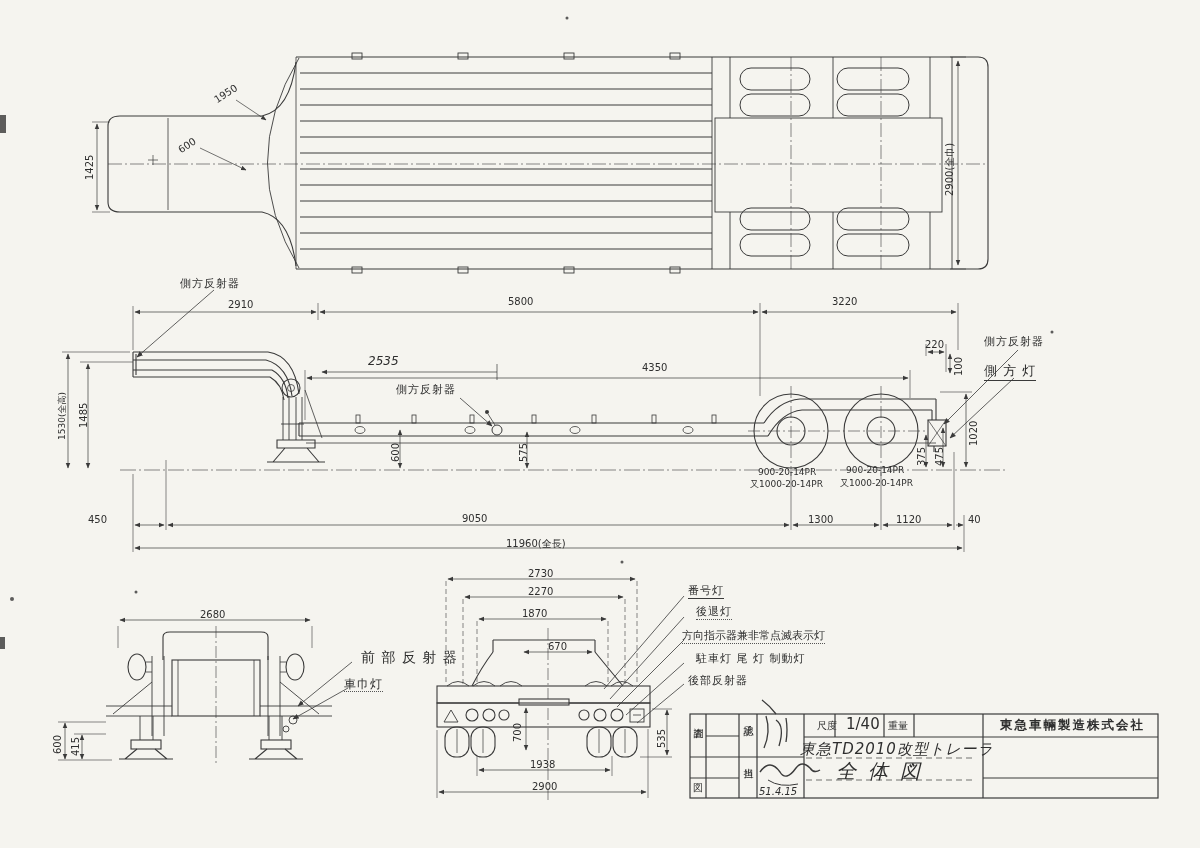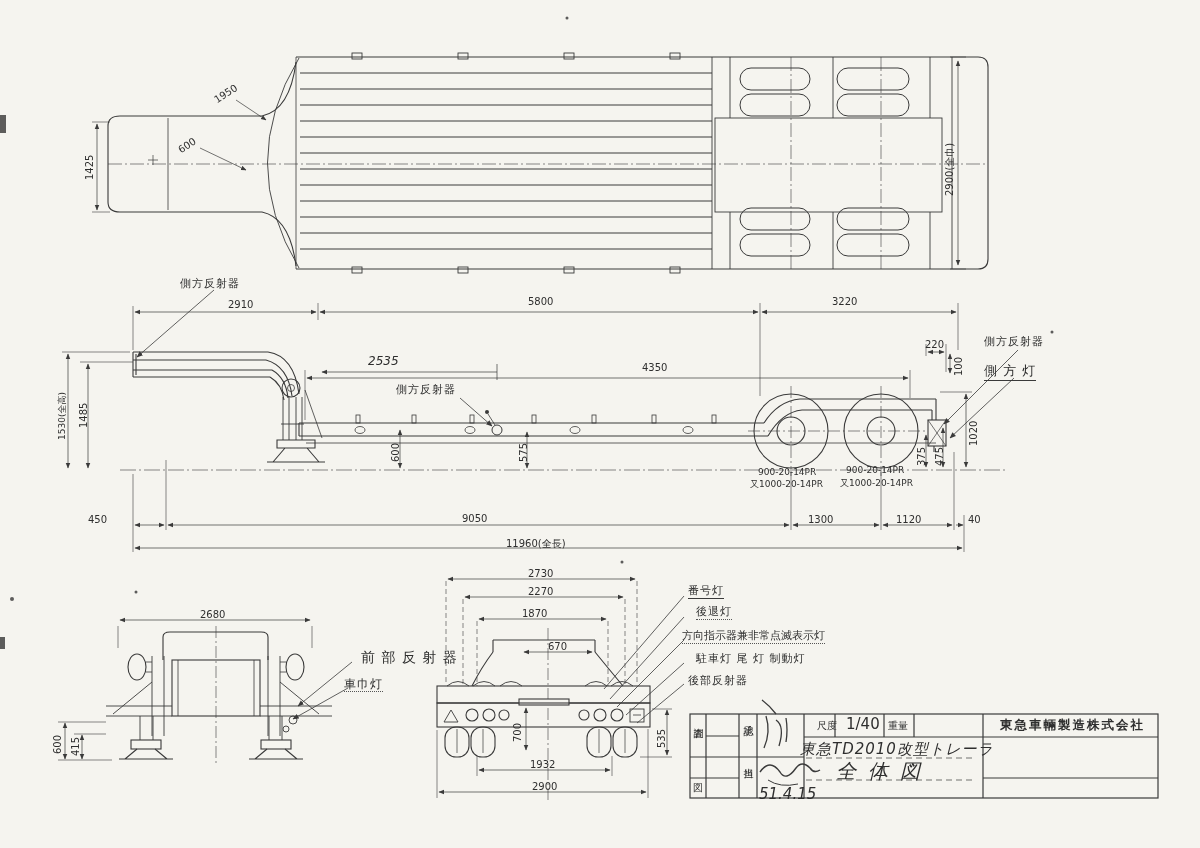--- a/index.html
+++ b/index.html
@@ -14,21 +14,21 @@
   .vr{transform:rotate(-90deg);transform-origin:0 0;}
   .d33{transform:rotate(-33deg);transform-origin:0 0;}
   .hand{font-style:italic;}
   .tb-label{font-size:10px;letter-spacing:0;}
   .vtext{writing-mode:vertical-rl;text-orientation:upright;font-size:10px;line-height:1;}
   .company{font-weight:bold;font-size:12.5px;letter-spacing:2px;}
   .dwgno{font-style:italic;font-size:31px;letter-spacing:5px;}
   .title1{font-style:italic;font-size:15px;letter-spacing:1px;}
   .title2{font-style:italic;font-size:20px;letter-spacing:12px;}
   .scaleval{font-size:15px;}
-  .date{font-style:italic;font-size:15px;}
+  .date{font-style:italic;font-size:10px;}
   .tiny{font-size:9px;}
 </style>
 </head>
 <body>
 
 <div id="sheet">
 
 <svg id="linework" width="1200" height="848" viewBox="0 0 1200 848" fill="none" stroke="#3a3a3a" stroke-width="1">
   <defs>
     <marker id="ar" viewBox="0 0 10 10" refX="9" refY="5" markerWidth="8" markerHeight="8" orient="auto-start-reverse">
@@ -258,21 +258,21 @@
   </g>
 </svg>
 
   <div class="t d33" style="left:212px;top:96px;">1950</div>
   <div class="t d33" style="left:176px;top:146px;">600</div>
   <div class="t vr" style="left:84px;top:180px;">1425</div>
   <div class="t vr" style="left:944px;top:196px;">2900(全巾)</div>
 
   <div class="t jp" style="left:180px;top:278px;">側方反射器</div>
   <div class="t" style="left:228px;top:299px;">2910</div>
-  <div class="t" style="left:508px;top:296px;margin-left:20px;">5800</div>
+  <div class="t" style="left:508px;top:296px;">5800</div>
   <div class="t" style="left:832px;top:296px;">3220</div>
   <div class="t hand" style="left:368px;top:355px;font-size:12px;">2535</div>
   <div class="t jp" style="left:396px;top:384px;">側方反射器</div>
   <div class="t" style="left:642px;top:362px;">4350</div>
   <div class="t" style="left:925px;top:339px;">220</div>
   <div class="t vr" style="left:953px;top:376px;">100</div>
   <div class="t jp" style="left:984px;top:336px;">側方反射器</div>
   <div class="t jp" style="left:984px;top:364px;font-size:13px;border-bottom:1px solid #3a3a3a;padding-bottom:2px;">側 方 灯</div>
   <div class="t vr tiny" style="left:58px;top:440px;">1530(全高)</div>
   <div class="t vr" style="left:78px;top:428px;">1485</div>
@@ -296,21 +296,21 @@
   <div class="t jp" style="left:340px;top:650px;font-size:14px;margin-left:21px;">前 部 反 射 器</div>
   <div class="t jp" style="left:344px;top:678px;font-size:12px;border-bottom:1px dotted #555;">車巾灯</div>
   <div class="t vr" style="left:52px;top:754px;">600</div>
   <div class="t vr" style="left:70px;top:756px;">415</div>
 
   <div class="t" style="left:528px;top:568px;">2730</div>
   <div class="t" style="left:528px;top:586px;">2270</div>
   <div class="t" style="left:522px;top:608px;">1870</div>
   <div class="t" style="left:548px;top:641px;">670</div>
   <div class="t vr" style="left:512px;top:742px;">700</div>
-  <div class="t" style="left:530px;top:759px;">1932</div>
+  <div class="t" style="left:530px;top:759px;">1938</div>
   <div class="t" style="left:532px;top:781px;">2900</div>
   <div class="t vr" style="left:656px;top:748px;">535</div>
 
   <div class="t jp" style="left:688px;top:585px;border-bottom:1px solid #3a3a3a;padding-bottom:1px;">番号灯</div>
   <div class="t jp" style="left:696px;top:606px;border-bottom:1px dotted #555;padding-bottom:1px;">後退灯</div>
   <div class="t jp" style="left:682px;top:630px;border-bottom:1px dotted #555;padding-bottom:1px;letter-spacing:0;">方向指示器兼非常点滅表示灯</div>
   <div class="t jp" style="left:696px;top:653px;">駐車灯 尾 灯 制動灯</div>
   <div class="t jp" style="left:688px;top:675px;">後部反射器</div>
 
   <div class="t vtext" style="left:693px;top:720px;">調査</div>

